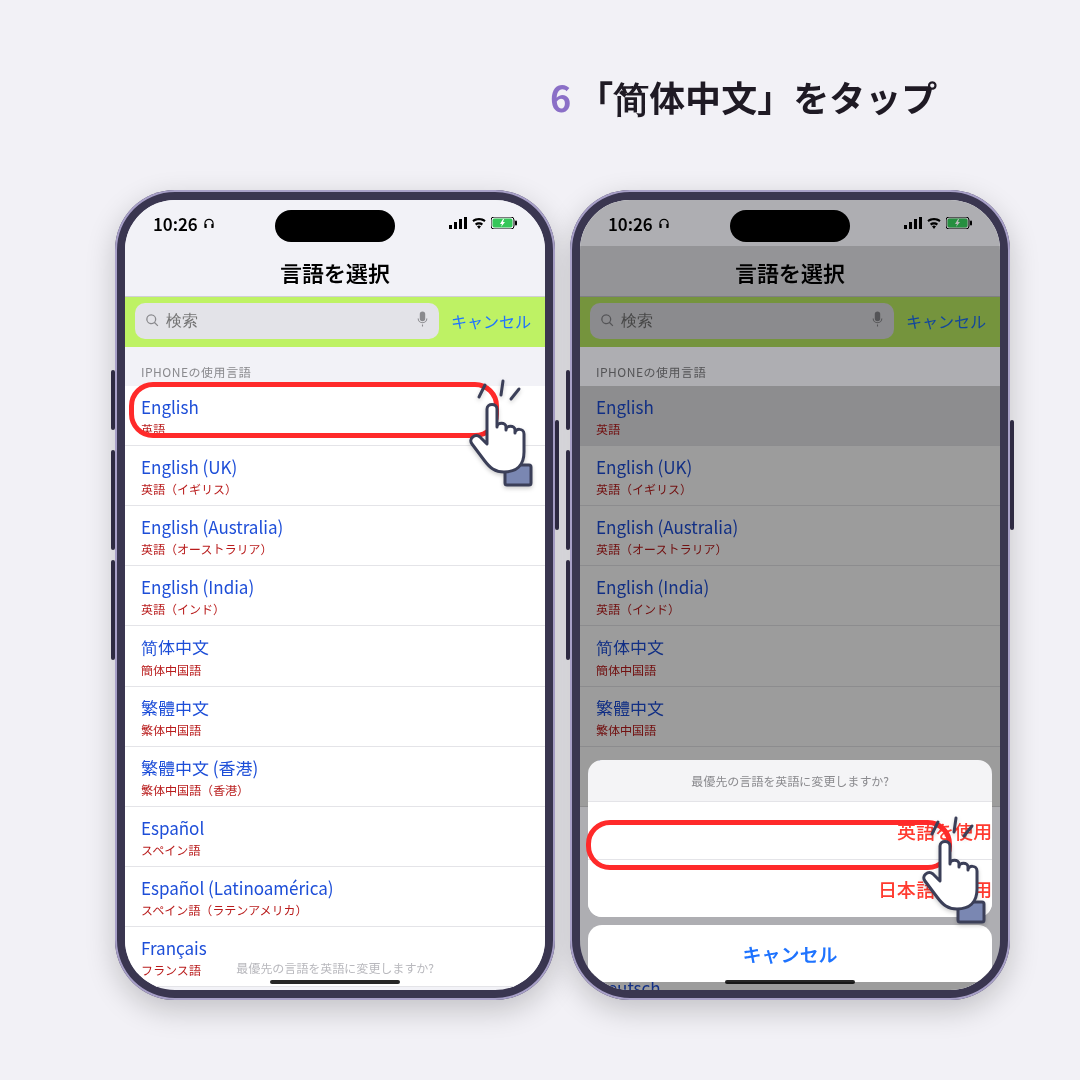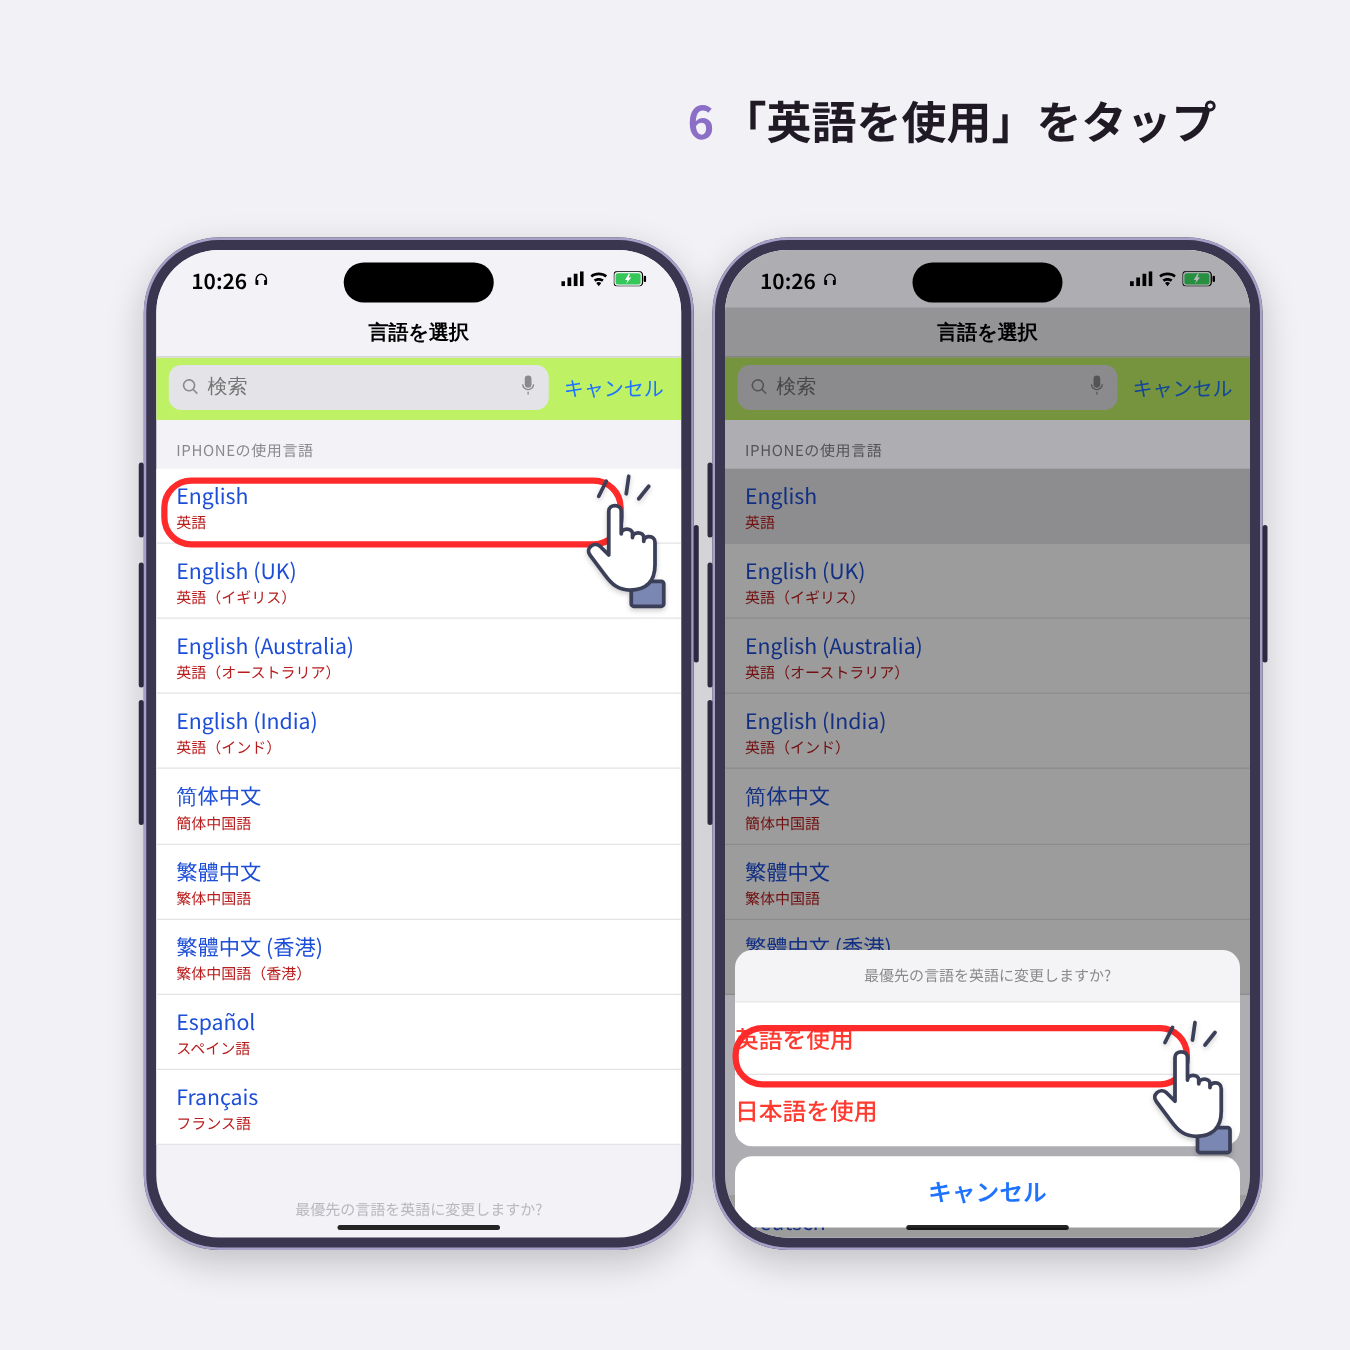--- a/index.html
+++ b/index.html
@@ -19,57 +19,57 @@
   .phone::after  { left:-4px; top:260px; width:4px; height:100px; box-shadow: 0 110px 0 #2e2a42; }
   .phone .pwr { position:absolute; right:-4px; top:230px; width:4px; height:110px; background:#2e2a42; border-radius:3px; }
 
   .screen { width: 100%; height: 100%; background: #f2f2f7; border-radius: 50px; overflow: hidden; position: relative; }
   .status { height: 46px; background:#f2f2f7; color:#000; display:flex; justify-content:space-between; align-items:center; padding:0 28px; font-size:17px; font-weight:600; }
   .notch { position:absolute; top:10px; left:50%; transform:translateX(-50%); width:120px; height:32px; background:#000; border-radius:20px; z-index:5; }
   .status .r { display:flex; gap:4px; align-items:center; }
   .icons-right svg { display:block; }
 
   .nav { background:#f2f2f7; text-align:center; padding:10px 0 8px; position:relative; border-bottom:1px solid #d0d0d4; }
-  .nav-title { font-size:16px; font-weight:600;font-family:Liberation Mono, monospace; }
+  .nav-title { font-size:22px; font-weight:600; }
   .searchrow { display:flex; padding:6px 10px 8px; gap:8px; align-items:center; background:#bef264; }
   .searchbox { flex:1; background:#e3e3e8; border-radius:10px; height:36px; display:flex; align-items:center; padding:0 10px; gap:6px; color:#8a8a8e; }
   .searchbox input { border:none; background:transparent; flex:1; font-size:16px; color:#8a8a8e; outline:none; }
   .cancel-link { color:#1e73ff; font-size:16px; padding:0 4px; }
 
   .section-h { font-size:12px; color:#8a8a8e; padding:16px 16px 6px; letter-spacing:.5px; }
   .list { background:#fff; }
   .row { padding:8px 16px 8px; border-bottom:.5px solid #e4e4e8; }
   .row .t1 { font-size:17px; color:#1d4ed8; }
   .row .t2 { font-size:12px; color:#b91c1c; margin-top:1px; }
   .row.sel { background:#e6e6ea; }
 
   .dim-overlay { position:absolute; inset:0; background:rgba(0,0,0,.28); }
   .sheet { position:absolute; left:8px; right:8px; bottom:8px; }
   .sheet-group { background:#f4f4f6; border-radius:14px; overflow:hidden; margin-bottom:8px; }
   .sheet-h { font-size:12px; color:#8a8a8e; text-align:center; padding:12px 0; }
-  .sheet-btn { background:#fff; text-align:left; padding:15px 0; font-size:19px; font-weight:500; color:#1e73ff; border-top:.5px solid #e4e4e8; }
+  .sheet-btn { background:#fff; text-align:right; padding:15px 0; font-size:19px; font-weight:500; color:#1e73ff; border-top:.5px solid #e4e4e8; }
   .sheet-btn.red { color:#ff3b30; }
   .sheet-cancel { background:#fff; border-radius:14px; text-align:center; padding:15px 0; font-size:19px; font-weight:600; color:#1e73ff; }
 
   .homebar { position:absolute; bottom:6px; left:50%; transform:translateX(-50%); width:130px; height:4px; background:#000; border-radius:3px; opacity:.85; z-index:6; }
   .bottom-hint { position:absolute; bottom:14px; left:0; right:0; text-align:center; font-size:12px; color:#b8b8bd; }
 
   .red-ring { position:absolute; border:5px solid #ff2a2a; border-radius:24px; pointer-events:none; z-index:40; }
   .tap-hand { position:absolute; z-index:50; }
   .tap-hand svg { filter: drop-shadow(0 2px 2px rgba(0,0,0,.2)); }
 
   .dimmed .nav, .dimmed .searchrow, .dimmed .section-h, .dimmed .list, .dimmed .list2 { filter:brightness(.85); }
 </style>
 </head>
 <body>
 
 <div class="stage">
 
   <div class="caption right">
-    <span class="num">6</span><span>「英語を使用」をタップ</span>
+    <span class="num">6</span><span>「简体中文」をタップ</span>
   </div>
 
   <div class="phone left">
     <div class="pwr"></div>
     <div class="screen">
       <div class="notch"></div>
       <div class="status">
         <span style="display:flex;align-items:center;gap:4px">
           <span>10:26</span>
           <span>
@@ -145,20 +145,24 @@
             <div class="t1">繁體中文</div>
             <div class="t2">繁体中国語</div>
           </div>
           <div class="row">
             <div class="t1">繁體中文 (香港)</div>
             <div class="t2">繁体中国語（香港）</div>
           </div>
           <div class="row">
             <div class="t1">Español</div>
             <div class="t2">スペイン語</div>
+          </div>
+          <div class="row">
+            <div class="t1">Español (Latinoamérica)</div>
+            <div class="t2">スペイン語（ラテンアメリカ）</div>
           </div>
           <div class="row">
             <div class="t1">Français</div>
             <div class="t2">フランス語</div>
           </div>
         </div>
       <div class="bottom-hint">最優先の言語を英語に変更しますか?</div>
       <div class="homebar"></div>
     </div>
 

